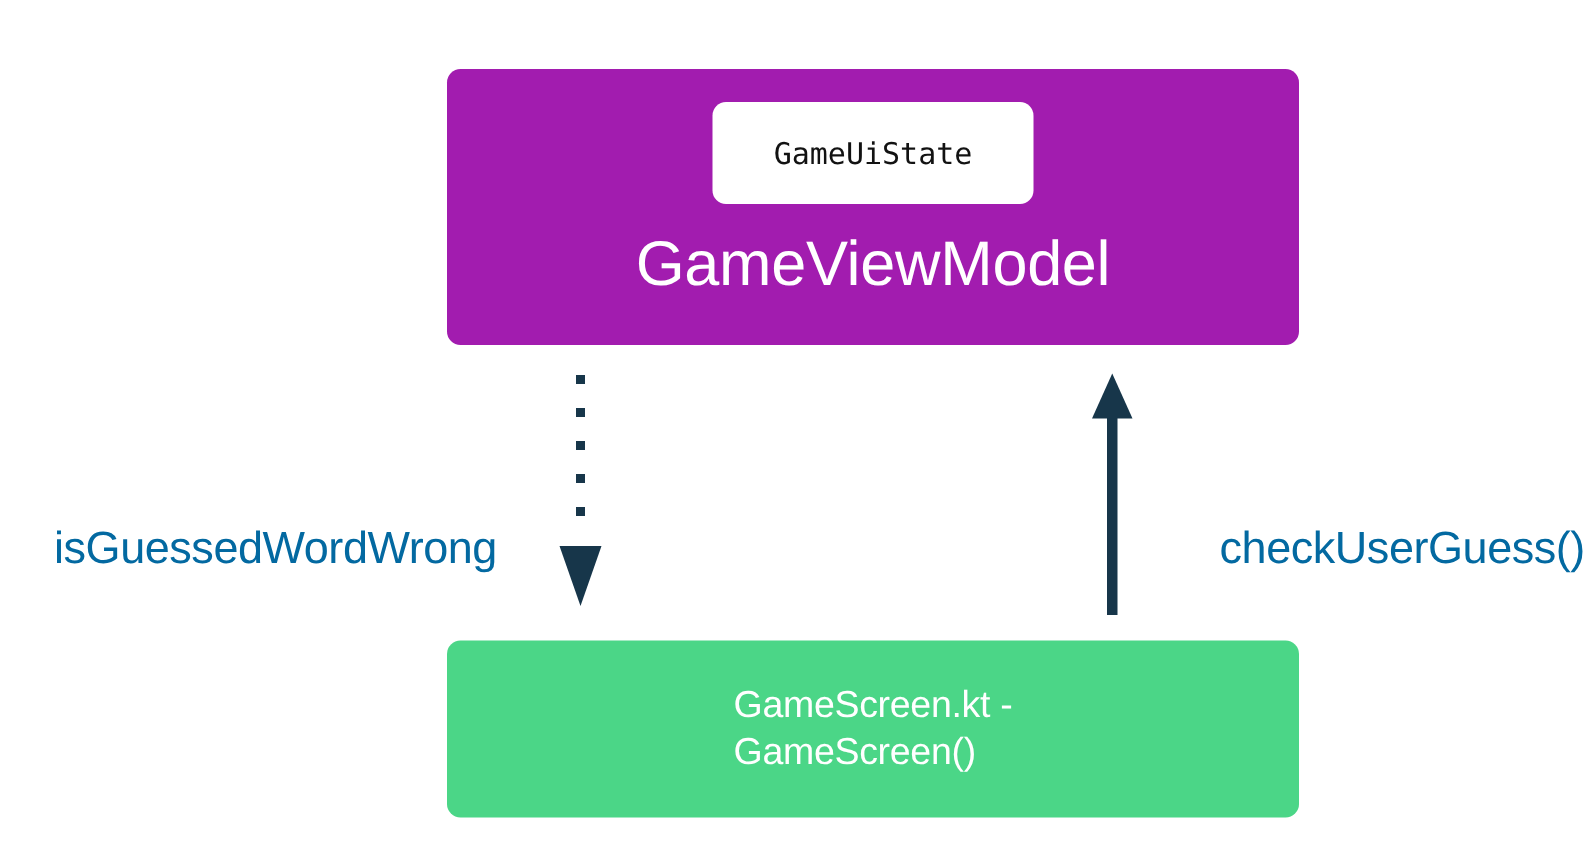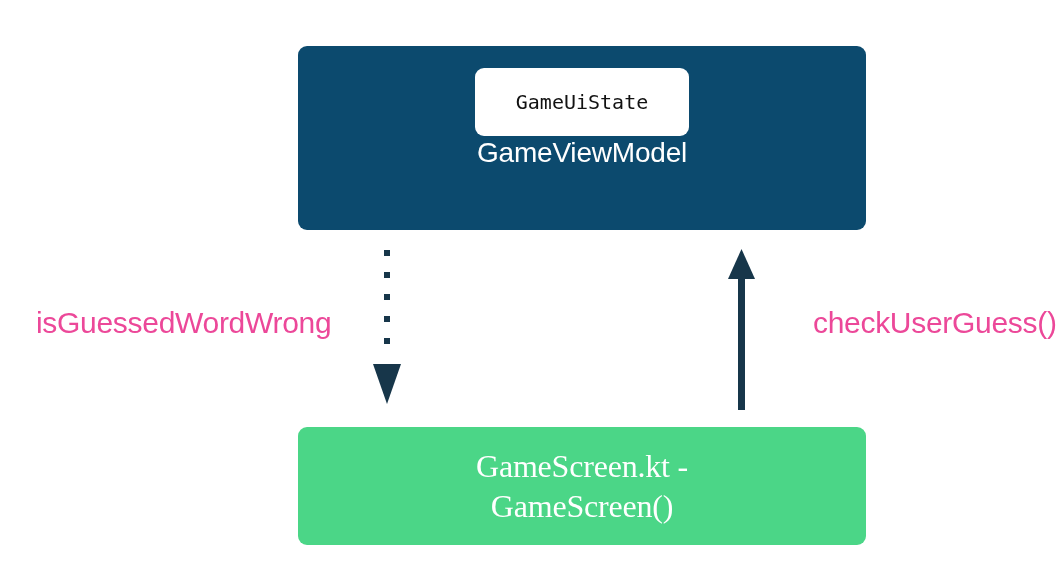--- a/index.html
+++ b/index.html
@@ -26,66 +26,65 @@
     display: flex;
     flex-direction: column;
     align-items: center;
   }
 
   #viewmodel-node {
     left: 298px;
     top: 46px;
     width: 568px;
     height: 184px;
-    background: #0c4a6e;
+    background: #a21caf;
     justify-content: flex-start;
     padding-top: 22px;
   }
 
   #state-chip {
     width: 214px;
     height: 68px;
     background: #ffffff;
     border-radius: 9px;
     display: flex;
     align-items: center;
     justify-content: center;
     font-family: "DejaVu Sans Mono", "Liberation Mono", monospace;
     font-size: 20px;
     color: #121212;
     letter-spacing: 0px;
   }
 
   #viewmodel-label {
-    margin-top: 2px;
-    font-size: 28px;
+    margin-top: 18px;
+    font-size: 42px;
     color: #ffffff;
     font-weight: 400;
     line-height: 1.05;
     letter-spacing: -0.2px;
   }
 
   #screen-node {
     left: 298px;
     top: 427px;
     width: 568px;
     height: 118px;
     background: #4bd687;
     justify-content: center;
   }
 
   #screen-label {
-    font-size: 32px;
+    font-size: 25px;
     color: #ffffff;
     font-weight: 400;
-    text-align: center;
+    text-align: left;
     line-height: 1.25;
     letter-spacing: -0.2px;
     white-space: pre-line;
-    font-family: Liberation Serif, serif;
   }
 
   
   .arrow-svg {
     position: absolute;
     overflow: visible;
   }
   #dotted-arrow-svg {
     left: 360px;
     top: 244px;
@@ -96,23 +95,24 @@
     left: 712px;
     top: 244px;
     width: 60px;
     height: 170px;
   }
 
   
   .edge-label {
     position: absolute;
     font-size: 30px;
-    color: #ec4899;
+    color: #0369a1;
     white-space: nowrap;
     letter-spacing: -0.3px;
+    margin-top: 43px;
   }
   #label-left {
     left: 36px;
     top: 306px;
   }
   #label-right {
     left: 813px;
     top: 306px;
   }
 </style>

